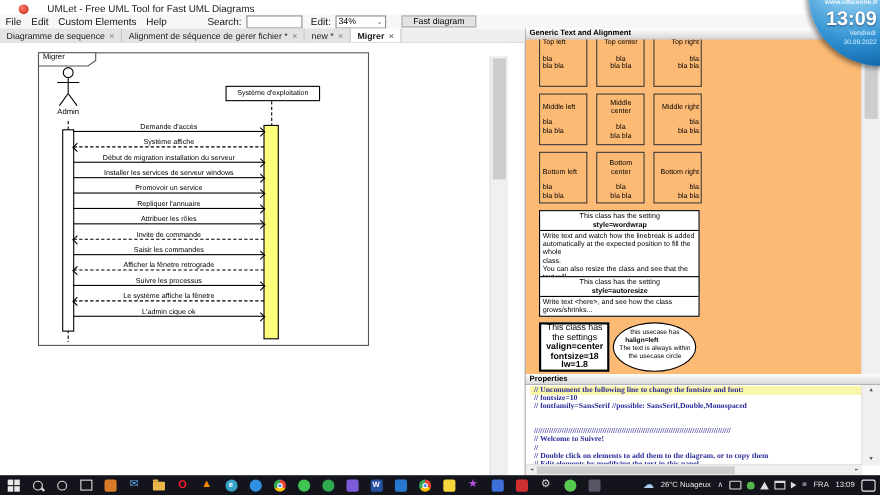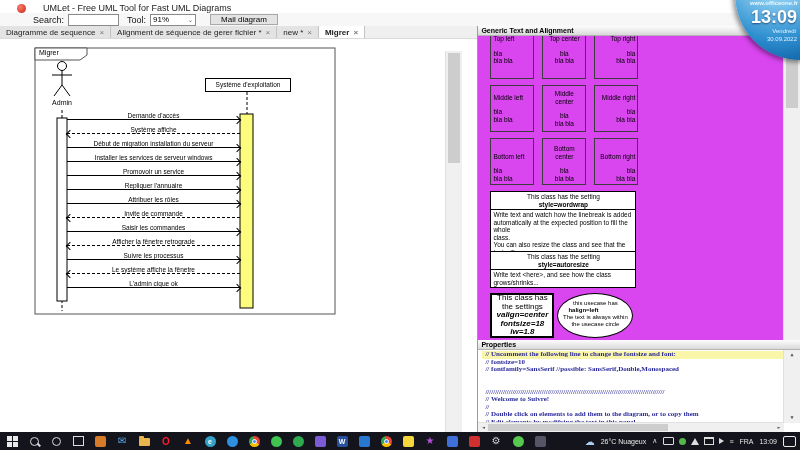--- a/index.html
+++ b/index.html
@@ -37,35 +37,35 @@
   .msg{position:absolute;left:67px;width:173px;height:0;border-top:1px solid #000;}
   .msg.dashed{border-top-style:dashed;}
   .msg .lbl2{position:absolute;left:0;right:0;top:-8.5px;text-align:center;font-size:6.5px;white-space:nowrap;}
   .msg .head{position:absolute;top:-3.5px;width:6px;height:6px;box-sizing:border-box;}
   .msg.right .head{right:0px;border-top:1px solid #000;border-right:1px solid #000;transform:rotate(45deg);}
   .msg.left .head{left:0px;border-bottom:1px solid #000;border-left:1px solid #000;transform:rotate(45deg);}
   
   .right-pane{width:322px;display:flex;flex-direction:column;border-left:1px solid #9a9a9a;background:#fff;}
   .panel-hdr{height:9px;background:linear-gradient(#fdfdfd,#d9d9d9);border-bottom:1px solid #b3b3b3;
              font-size:7px;font-weight:bold;display:flex;align-items:center;padding-left:3px;}
-  .palette-body{height:304px;position:relative;background:#d946ef;overflow:hidden;}
+  .palette-body{height:304px;position:relative;background:#fdba74;overflow:hidden;}
   .p-scroll{position:absolute;right:0;top:0;bottom:0;width:16px;background:#f0f0f0;border-left:1px solid #e0e0e0;}
   .p-thumb{position:absolute;top:2px;left:2px;right:2px;height:70px;background:#cdcdcd;}
   .cell{position:absolute;width:44px;height:47px;border:1px solid #3c3c3c;box-sizing:border-box;
         display:flex;flex-direction:column;padding:2px 2px;font-size:6.5px;line-height:7.5px;}
   .cell .clabel{margin-bottom:7px;}
   .v-top{justify-content:flex-start;} .v-middle{justify-content:center;} .v-bottom{justify-content:flex-end;}
   .h-left{text-align:left;} .h-center{text-align:center;} .h-right{text-align:right;}
   .uml-class{position:absolute;border:1px solid #000;box-sizing:border-box;background:#fff;font-size:6.5px;line-height:7.5px;}
   .uml-class .hdr{text-align:center;border-bottom:1px solid #000;padding:1px 0;}
   .uml-class .hdr .b{display:block;font-weight:bold;}
   .uml-class .bdy{padding:1px 2px;}
   .settings-box{position:absolute;border:2px solid #000;box-sizing:border-box;background:#fff;display:flex;
                 flex-direction:column;justify-content:center;text-align:center;font-size:8px;line-height:8.5px;}
-  .settings-box .b{font-weight:bold;font-style:italic;}
+  .settings-box .b{font-weight:bold;}
   .usecase{position:absolute;border:1px solid #000;border-radius:50%;box-sizing:border-box;background:#fff;
            font-size:6px;line-height:7px;text-align:center;padding-top:6px;}
   .usecase .b{font-weight:bold;text-align:left;padding-left:10px;}
   
   .props-body{flex:1;position:relative;background:#fff;overflow:hidden;
               font-family:"DejaVu Sans Mono",monospace;font-size:7px;line-height:7.5px;color:#2a2a9a;font-weight:bold;}
   .plines{position:absolute;top:1px;left:4px;right:16px;font-family:Liberation Serif, serif;}
   .pline{padding-left:3px;white-space:nowrap;overflow:hidden;height:7.5px;}
   .pline.hl{background:var(--hl-yellow,#f9f5a9);}
   .pv-scroll{position:absolute;right:0;top:0;bottom:9px;width:16px;background:#f0f0f0;border-left:1px solid #e0e0e0;font-size:5px;color:#555;}
@@ -115,28 +115,29 @@
 <body>
 
 <div class="window">
 
   <div class="titlebar">
     <span class="app-icon"></span>
     <span class="title-text">UMLet - Free UML Tool for Fast UML Diagrams</span>
   </div>
 
   <div class="menubar">
+    <span id="menu-items"><span class="menu-item">File</span><span class="menu-item">Edit</span><span class="menu-item">Custom Elements</span><span class="menu-item">Help</span></span>
     <span class="lbl sp">Search:</span>
     <input class="search-input" value="" style="">
-    <span class="lbl" style="margin-left:8px">Tool:</span>
+    <span class="lbl" style="margin-left:8px">Edit:</span>
     <span class="zoom-select">
-      <span>91%</span>
+      <span>34%</span>
       <span class="zoom-caret">⌄</span>
     </span>
-    <button class="mail-btn">Mail diagram</button>
+    <button class="mail-btn">Fast diagram</button>
   </div>
 
   <div class="main">
 
     <div class="left-pane">
       <div class="tabbar" id="tabbar">
           <div class="tab">
             <span>Diagramme de sequence</span>
             <span class="x">×</span>
           </div>

